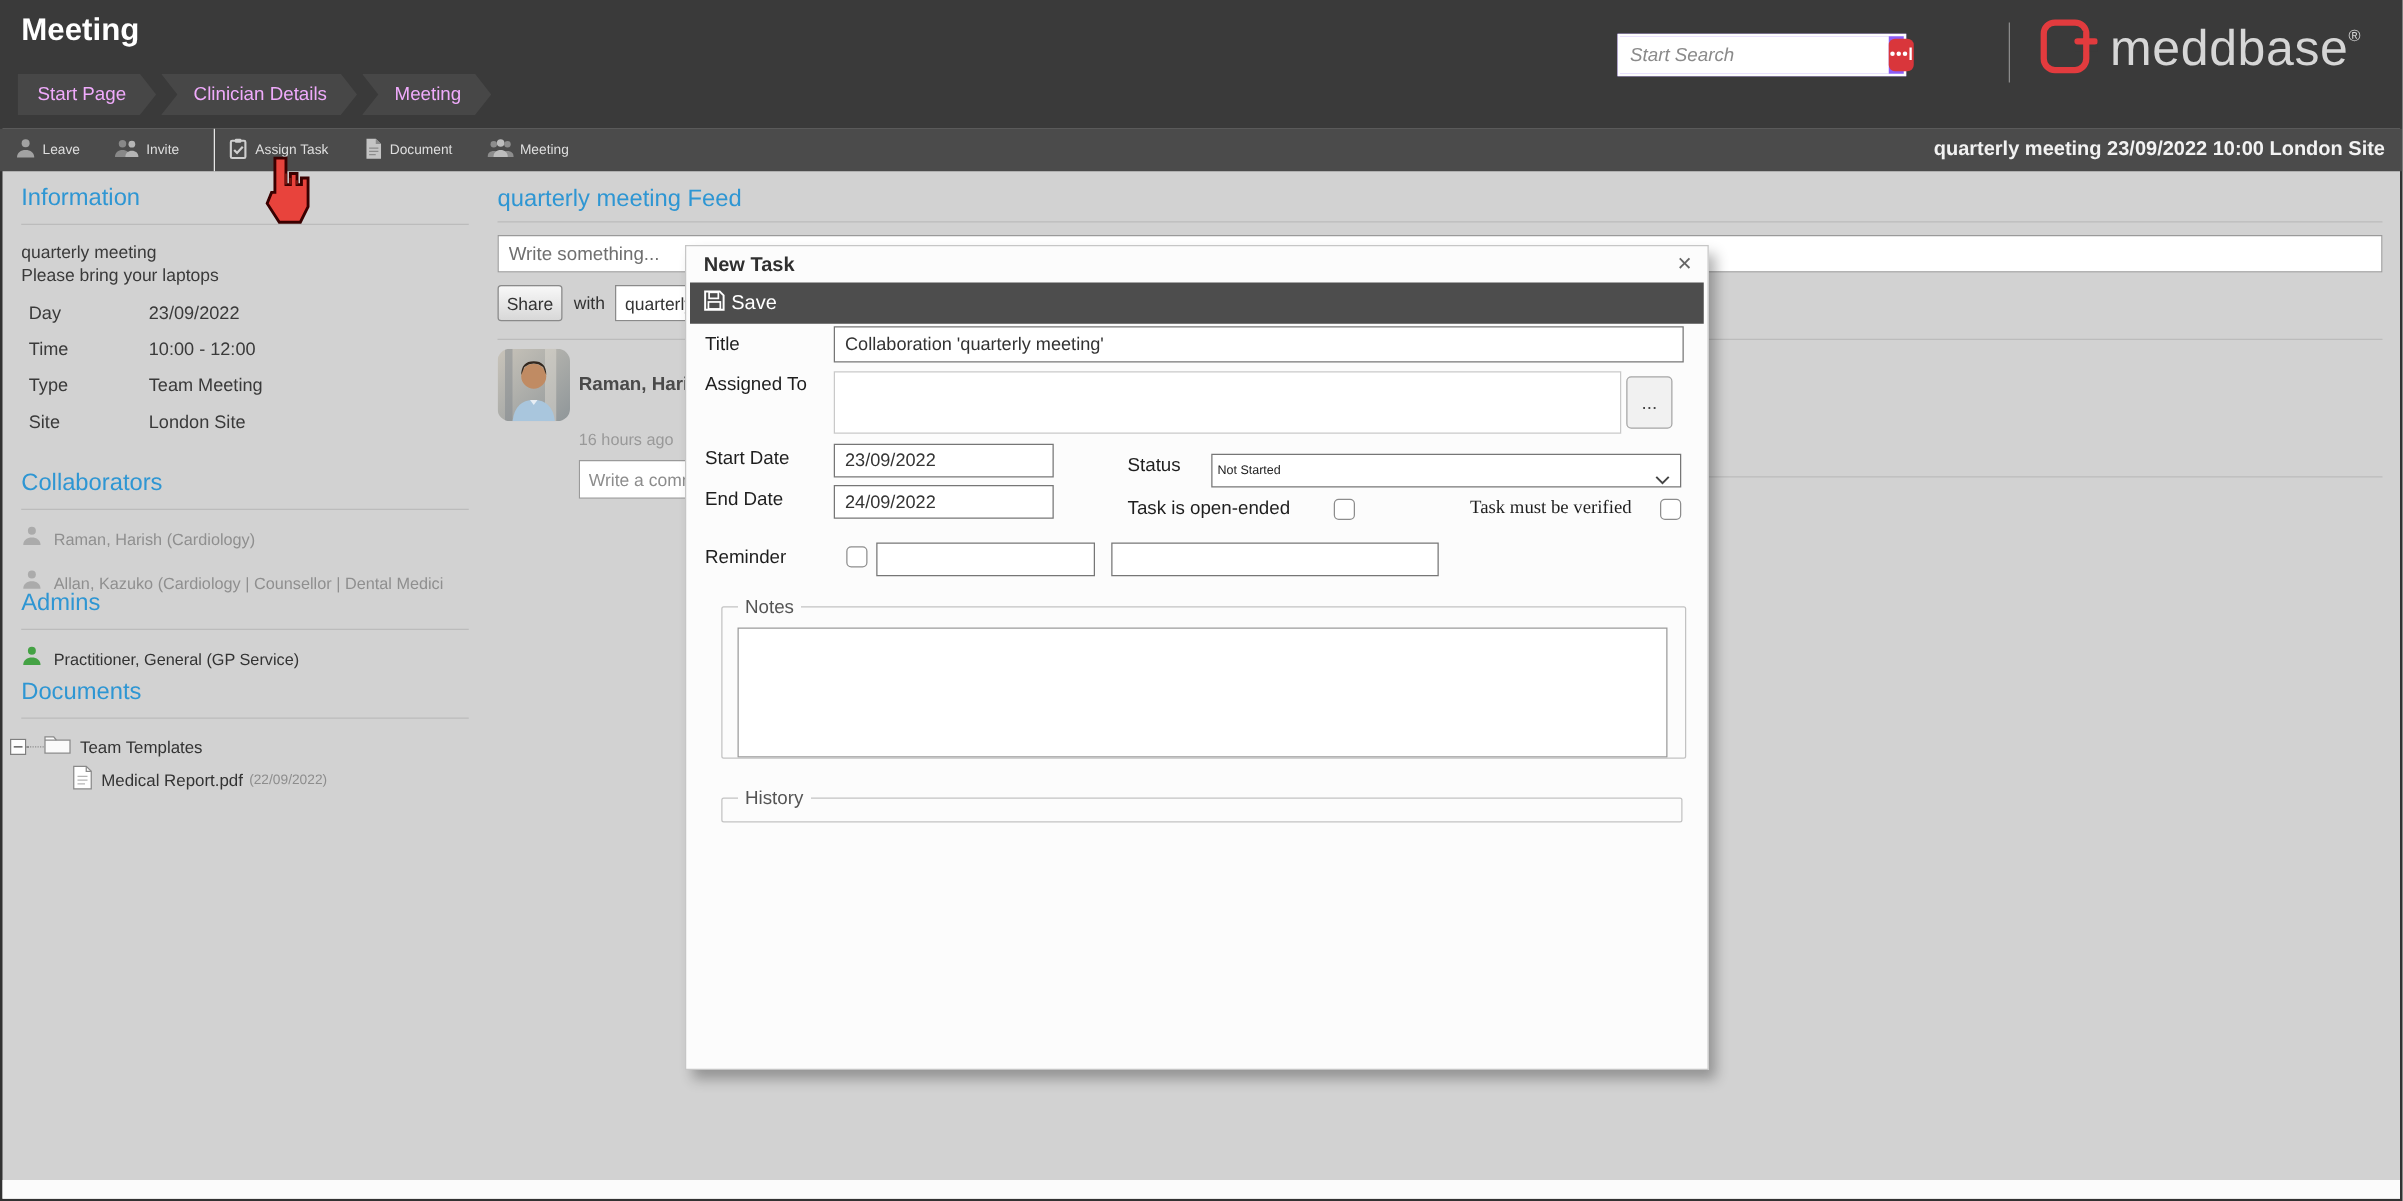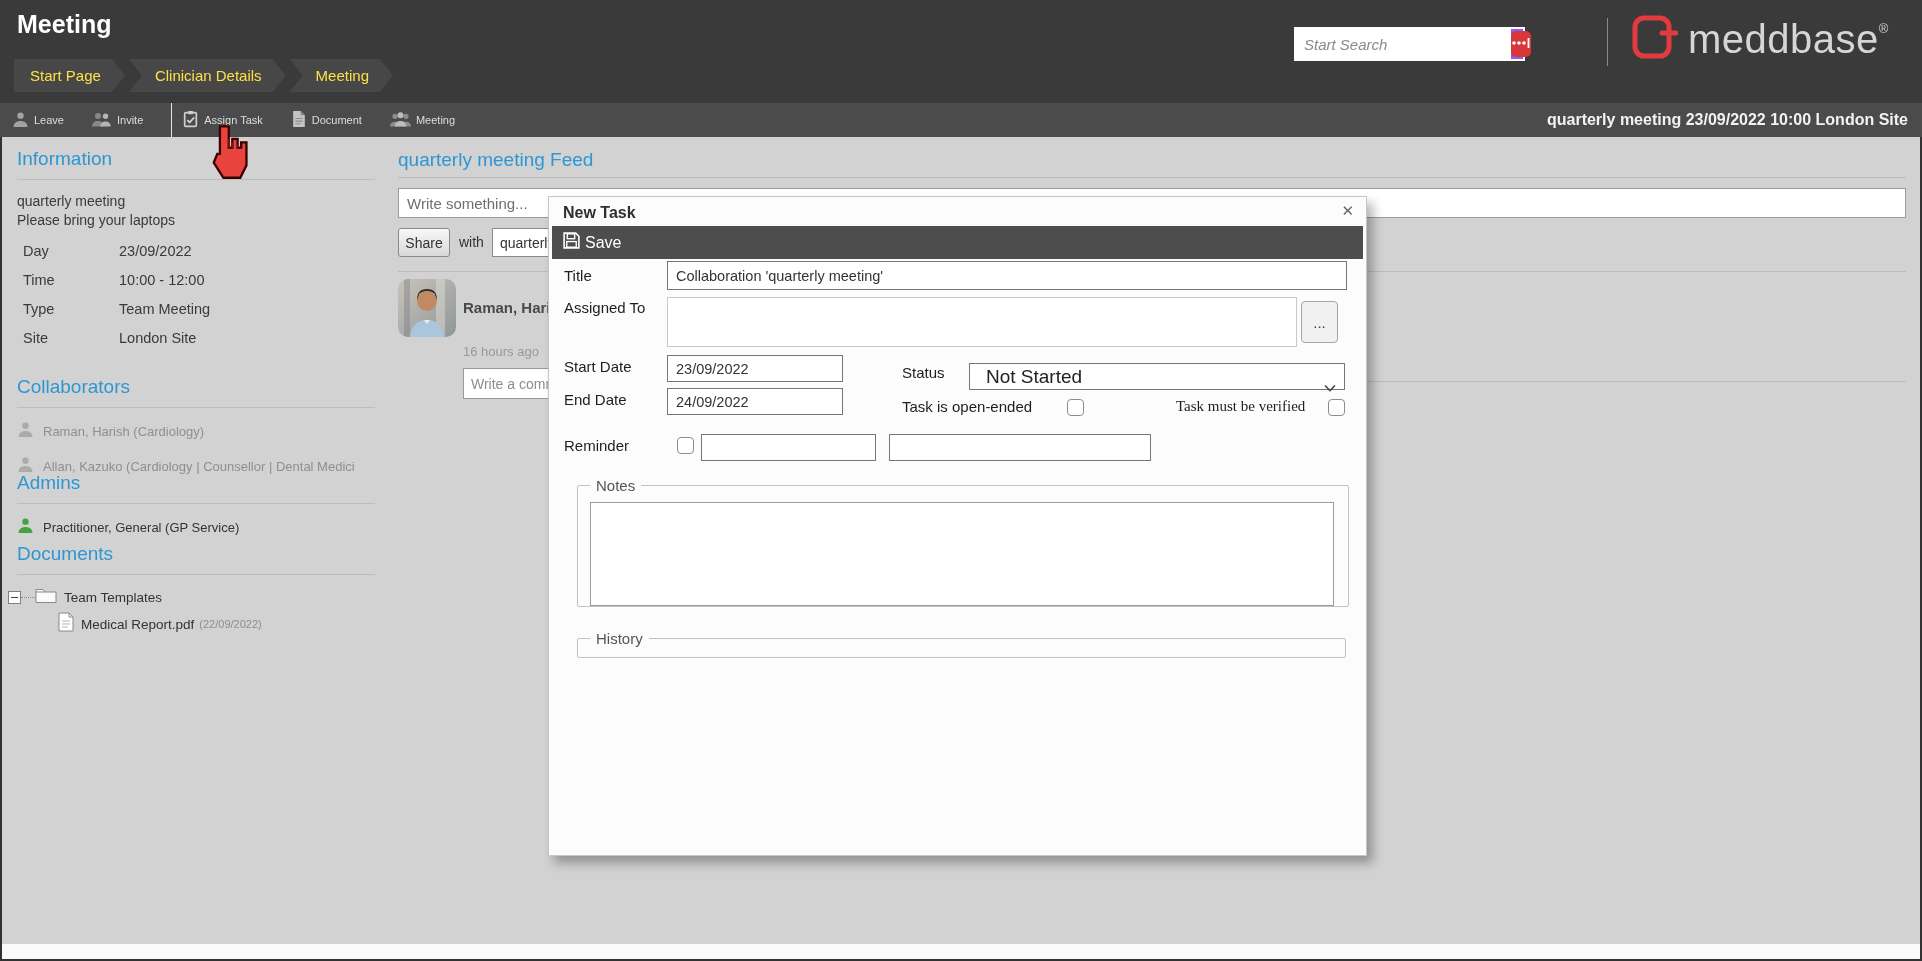--- a/index.html
+++ b/index.html
@@ -5,21 +5,21 @@
   * { box-sizing: border-box; margin: 0; padding: 0; }
   html,body { background:#888; }
   body { font-family: "Liberation Sans", sans-serif; }
   .screen{ position:relative; width:1922px; height:961px; background:#d2d2d2; overflow:hidden;
            box-shadow: inset 0 0 0 2px #323232; }
 
   
   .header{ position:absolute; left:0; top:0; width:1922px; height:103px; background:#3a3a3a; }
   .page-title{ position:absolute; left:17px; top:10px; font-size:25px; font-weight:600; color:#fff; }
   .breadcrumbs{ position:absolute; left:14px; top:59px; height:33px; display:flex; }
-  .bc{ height:33px; line-height:33px; background:#474747; color:#fde047; font-size:15px;
+  .bc{ height:33px; line-height:33px; background:#474747; color:#f0abfc; font-size:15px;
        padding:0 24px 0 16px; margin-right:4px; cursor:default;
        clip-path: polygon(0 0, calc(100% - 13px) 0, 100% 50%, calc(100% - 13px) 100%, 0 100%); }
   .bc ~ .bc{ padding-left:26px;
        clip-path: polygon(0 0, calc(100% - 13px) 0, 100% 50%, calc(100% - 13px) 100%, 0 100%, 13px 50%); }
   .search-wrap{ position:absolute; left:1294px; top:27px; width:231px; height:34px; background:#8b5cf6;
                 border:2px solid #fdfdfd; display:flex; align-items:center; }
   .search-input{ flex:1; border:none; outline:none; height:100%; padding:0 8px; font-size:15px; color:#333;
                  font-family:inherit; }
   .search-input::placeholder{ font-style:italic; color:#8a8a8a; }
   .search-btn{ width:31px; height:26px; background:#d9363b; border:none; border-radius:5px; margin-right:2px;
@@ -96,21 +96,21 @@
             padding:0 8px; font-family:inherit; }
   .l-title{ left:15px; top:70px; } .i-title{ left:118px; top:64px; width:680px; height:29px; }
   .l-assigned{ left:15px; top:102px; }
   .i-assigned{ left:118px; top:100px; width:630px; height:50px; border-color:#c9c9c9; }
   .browse-btn{ position:absolute; left:752px; top:104px; width:37px; height:42px; background:#f1f1f1;
                border:1px solid #a5a5a5; border-radius:4px; font-size:15px; color:#444; cursor:pointer;
                font-family:inherit; }
   .l-start{ left:15px; top:161px; } .i-start{ left:118px; top:158px; width:176px; height:27px; }
   .l-status{ left:353px; top:167px; }
   .m-select{ position:absolute; left:420px; top:166px; width:376px; height:27px; border:1px solid #767676;
-             background:#fff; font-size:19px; color:#222; line-height:25px; padding-left:16px; cursor:pointer; }
+             background:#fff; font-size:10px; color:#222; line-height:25px; padding-left:4px; cursor:pointer; }
   .m-select .chev{ position:absolute; right:8px; top:9px; }
   .l-end{ left:15px; top:194px; } .i-end{ left:118px; top:191px; width:176px; height:27px; }
   .l-open{ left:353px; top:201px; } .l-verified{ left:627px; top:201px;font-family:Liberation Serif, serif; }
   .checkbox{ position:absolute; width:17px; height:17px; background:#fff; border:1px solid #8d8d8d;
              border-radius:4px; cursor:pointer; }
   .cb-open{ left:518px; top:202px; } .cb-verified{ left:779px; top:202px; }
   .l-reminder{ left:15px; top:240px; }
   .cb-reminder{ left:128px; top:240px; }
   .i-rem1{ left:152px; top:237px; width:175px; height:27px; }
   .i-rem2{ left:340px; top:237px; width:262px; height:27px; }

